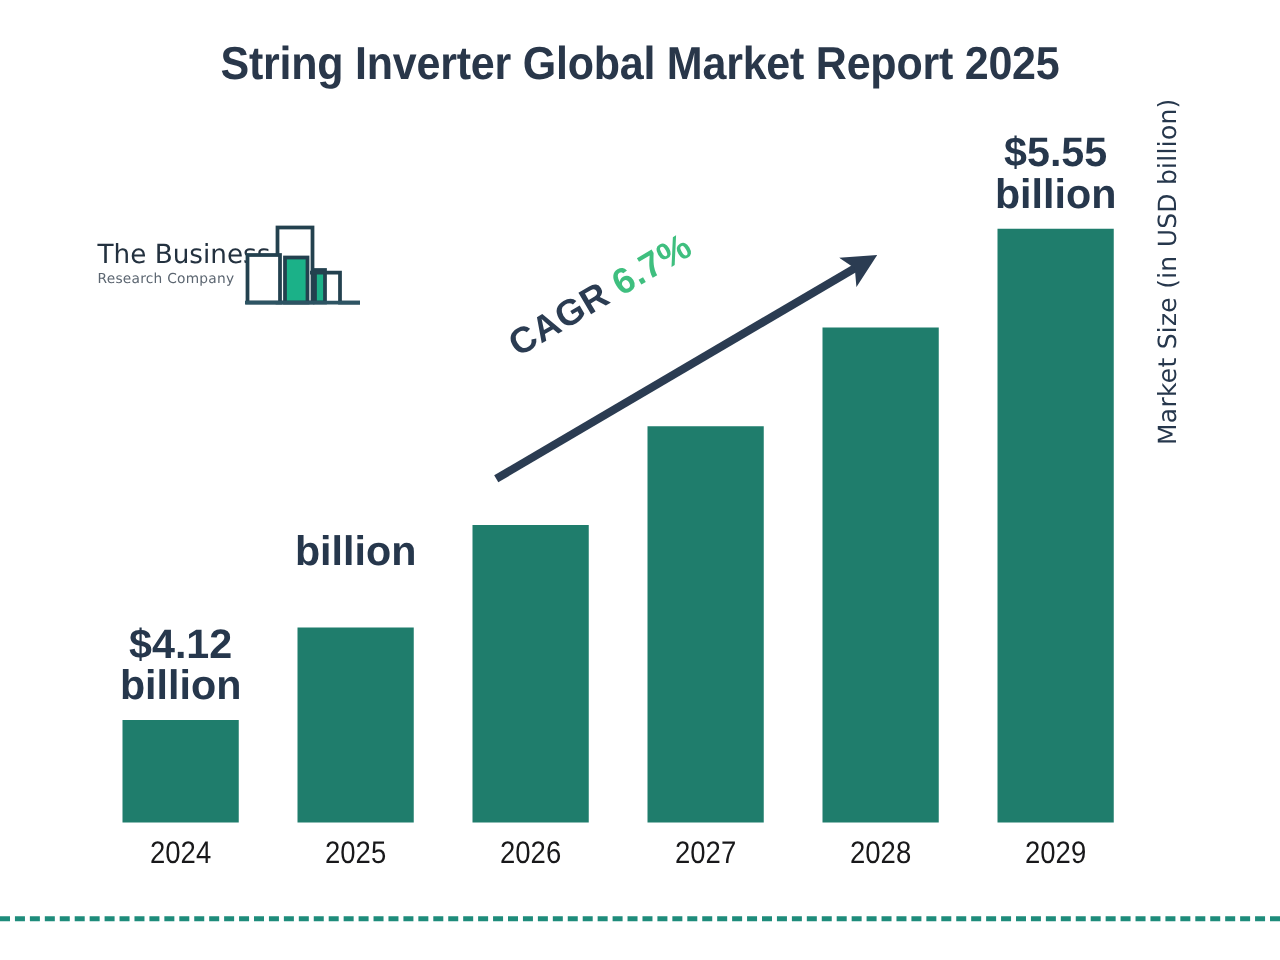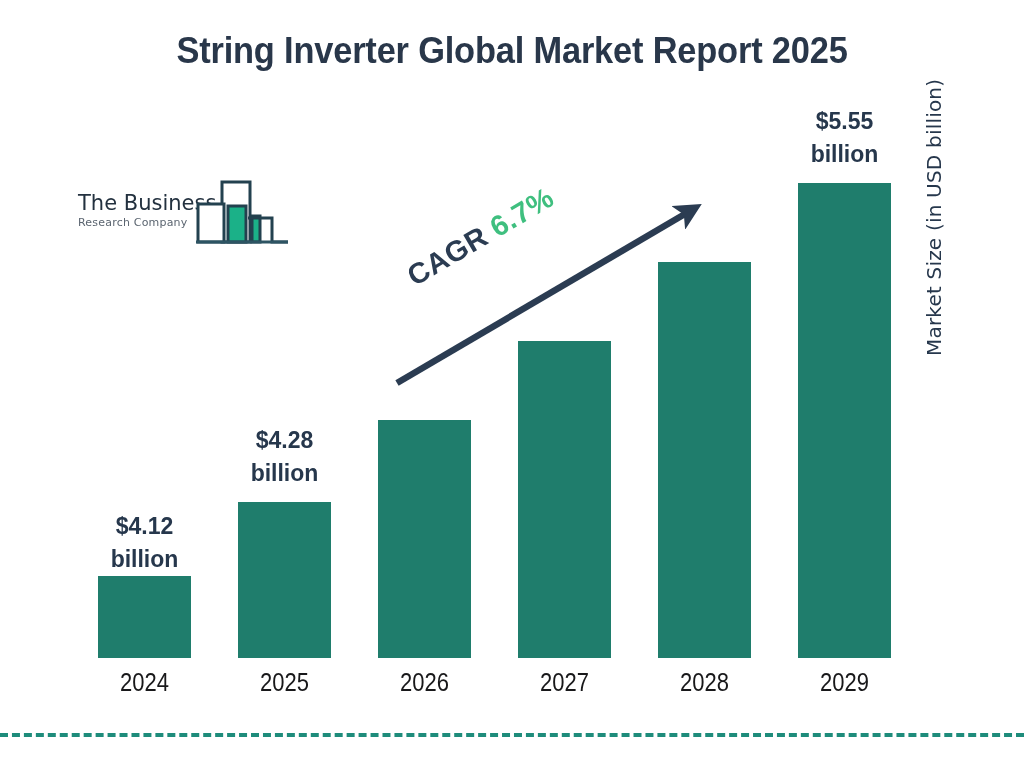--- a/index.html
+++ b/index.html
@@ -81,21 +81,21 @@
     height: 768px;
   }
   .bar {
     position: absolute;
     background: #1F7D6C;
   }
   .bar-label {
     position: absolute;
     text-align: center;
     font-family: "Liberation Sans", sans-serif;
-    font-size: 23px;
+    font-size: 33px;
     font-weight: bold;
     color: #26374C;
     line-height: 33px;
     white-space: nowrap;
   }
   .tick-label {
     position: absolute;
     text-align: center;
     font-family: "Liberation Sans Narrow", "Liberation Sans", sans-serif;
     font-size: 25px;
@@ -175,26 +175,25 @@
 
 <div id="plot">
 
   <div class="bar" style="left: 98px; width: 93px; top: 576px; height: 82px;"></div>
   <div class="bar" style="left: 238px; width: 93px; top: 502px; height: 156px;"></div>
   <div class="bar" style="left: 378px; width: 93px; top: 420px; height: 238px;"></div>
   <div class="bar" style="left: 518px; width: 93px; top: 341px; height: 317px;"></div>
   <div class="bar" style="left: 658px; width: 93px; top: 262px; height: 396px;"></div>
   <div class="bar" style="left: 798px; width: 93px; top: 183px; height: 475px;"></div>
 
-  <div class="bar-label" style="left: 68px; width: 153px; top: 498px; margin-top: 12px;">
+  <div class="bar-label" style="left: 68px; width: 153px; top: 498px;">
     <div>$4.12</div>
     <div>billion</div>
   </div>
   <div class="bar-label" style="left: 208px; width: 153px; top: 424px;">
-    <div>$4.28</div>
     <div>billion</div>
   </div>
   <div class="bar-label" style="left: 768px; width: 153px; top: 105px;">
     <div>$5.55</div>
     <div>billion</div>
   </div>
 
   <div class="tick-label" style="left: 73px; width: 143px; top: 668px;">2024</div>
   <div class="tick-label" style="left: 213px; width: 143px; top: 668px;">2025</div>
   <div class="tick-label" style="left: 353px; width: 143px; top: 668px;">2026</div>

